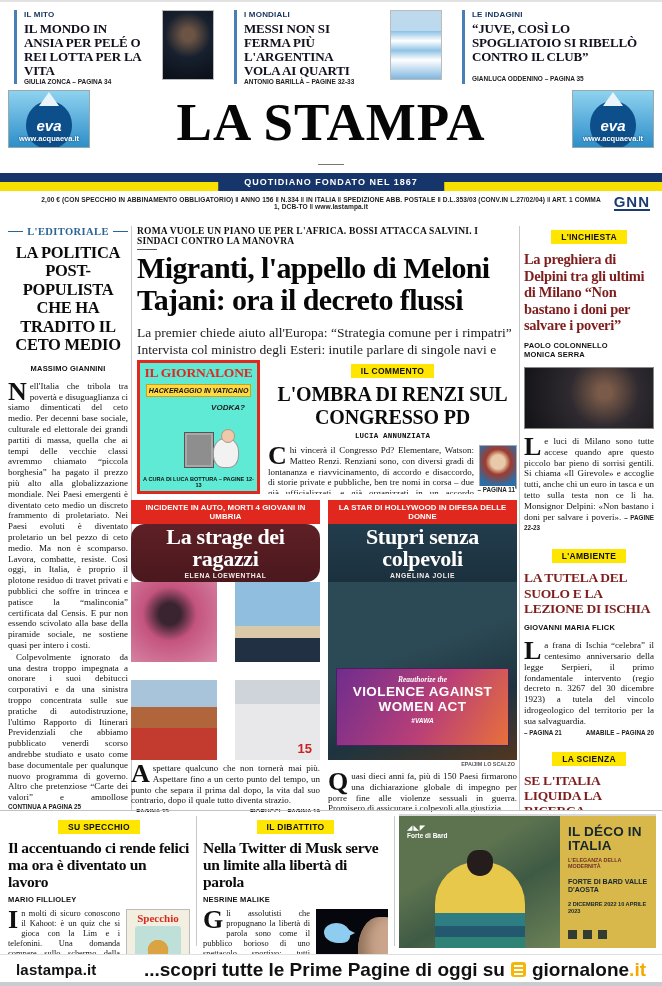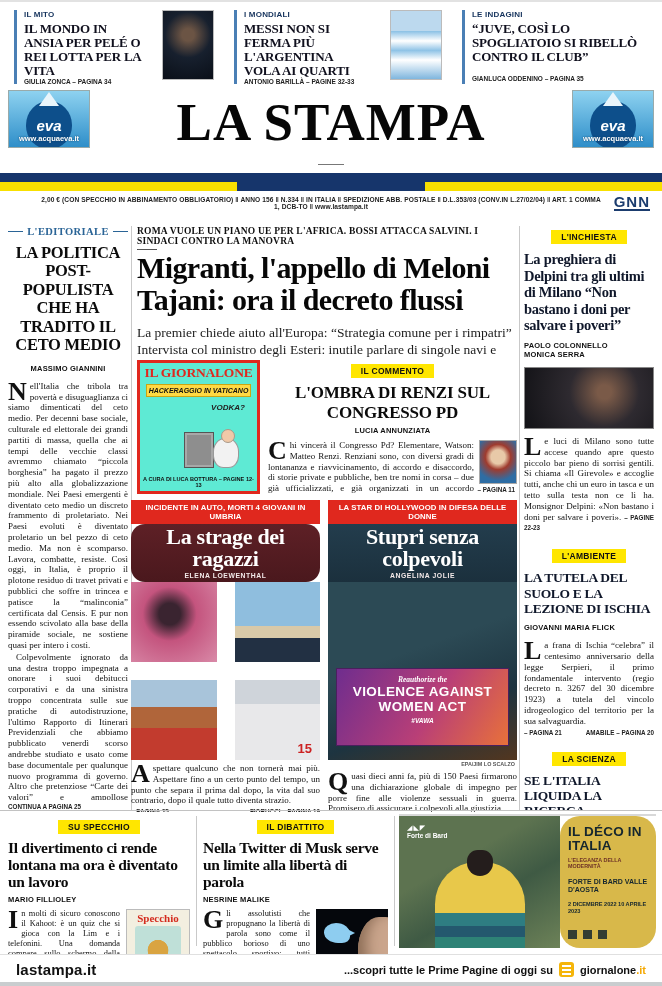--- a/index.html
+++ b/index.html
@@ -95,23 +95,23 @@
   .gio-safe { position:absolute; left:12px; bottom:6px; width:30px; height:36px; background:#8e8e8e;
               border:1px solid #555; box-shadow:inset 0 0 0 2px #a8a8a8; }
   .gio-pope { position:absolute; right:18px; bottom:6px; width:26px; height:30px; background:#f2f2f2;
               border:1px solid #999; border-radius:45% 45% 40% 40%; }
   .gio-pope::before { content:""; position:absolute; top:-10px; left:7px; width:12px; height:12px;
               background:#f0c9a8; border:1px solid #a98; border-radius:50%; }
   .gio-credit { font-size:5.6px; font-weight:bold; text-align:center; padding:2px 0 3px; color:#111; }
 
   
   .commento { position:absolute; top:358px; left:268px; width:249px; height:134px; overflow:hidden; }
-  .com-title { font-family:"Liberation Serif",serif; font-weight:900; font-size:17px; text-align:center;
+  .com-title { font-family:"Liberation Serif",serif; font-weight:900; font-size:20px; text-align:center;
                margin-top:5px; letter-spacing:-.2px; color:#0b0b0b; }
-  .com-author { text-align:center; margin-top:3px; }
+  .com-author { text-align:center; margin-top:3px;font-family:Liberation Mono, monospace; }
   .com-body { margin-top:5px; }
   .com-photo { float:right; width:38px; height:44px; margin:0 0 2px 5px; border:1px solid #aaa;
                background:radial-gradient(circle at 50% 38%, #e8c9a8 22%, #9f3b2e 40%, #2e6da4 75%); }
   .com-pref { position:absolute; right:2px; bottom:1px; background:#fff; padding-left:4px; }
 
   
   .card { position:absolute; top:498px; width:189px; height:312px; display:flex; flex-direction:column; }
   .card1 { left:131px; } .card2 { left:328px; }
   .card-banner { background:#e0281e; color:#fff; font-size:7.8px; font-weight:900; text-align:center;
                  padding:3px 2px; letter-spacing:.1px; }
@@ -134,21 +134,21 @@
   .vawa-pre { font-family:"Liberation Serif",serif; font-style:italic; font-weight:bold; font-size:7.5px; }
   .vawa-main { font-weight:900; font-size:13.5px; line-height:1.15; letter-spacing:.4px; }
   .vawa-tag { font-size:6.5px; font-style:italic; font-weight:bold; margin-top:2px; }
   .photo-credit { text-align:right; font-size:5.4px; color:#555; font-weight:bold; padding:1px 2px; }
   .card-body { flex:1; padding-top:3px; overflow:hidden; }
   .card-refs { display:flex; justify-content:space-between; padding-top:2px; }
 
   
   .rail { position:absolute; top:224px; left:524px; width:130px; height:584px; overflow:hidden; }
   .rail-title { font-family:"Liberation Serif",serif; font-weight:900; font-size:14.5px; line-height:1.14;
-                margin-top:7px; color:#0f172a; letter-spacing:-.3px; }
+                margin-top:7px; color:#7f1d1d; letter-spacing:-.3px; }
   .rail-title.caps { font-size:13.5px; }
   .rail-authors { margin-top:7px; line-height:1.3; }
   .rail-photo { margin-top:7px; height:62px; border:1px solid #888;
                 background:radial-gradient(circle at 62% 40%, #7a5a48 8%, #2e2a30 40%, #121216 100%); }
   .rail .bodytext { margin-top:7px; }
   .rail-refs { display:flex; justify-content:space-between; margin-top:2px; }
   .rail-sec { margin-top:12px; }
 
   
   .bottomrule { top:808px; left:0; right:0; }
@@ -180,33 +180,33 @@
   .deco { position:absolute; top:812px; left:399px; width:257px; height:134px; display:flex;
           border-top:2px solid #d8d8d8; }
   .deco-art { position:relative; flex:1; background:linear-gradient(150deg,#5d7350 0 35%, #3f5a44 60%, #6d8258 100%); overflow:hidden; }
   .deco-fig { position:absolute; left:50%; bottom:-6px; transform:translateX(-50%); width:90px; height:92px;
               background:linear-gradient(180deg,#e8c84a 0 55%, #2e7d82 55% 70%, #24586e 70% 82%, #2e8276 82%); 
               border-radius:46% 46% 8% 8%; }
   .deco-fig::before { content:""; position:absolute; top:-12px; left:50%; transform:translateX(-50%);
               width:26px; height:26px; background:#241d1c; border-radius:50% 50% 60% 60%; }
   .deco-logo { position:absolute; top:8px; left:8px; color:#fff; font-size:6.5px; font-weight:bold; }
   .deco-logo::before { content:"◢◣◤"; display:block; font-size:7px; letter-spacing:1px; color:#fff; }
-  .deco-panel { flex:0 0 96px; background:#d8b84a; color:#15262e; padding:9px 8px; display:flex; flex-direction:column;border-radius:20px; }
+  .deco-panel { flex:0 0 96px; background:#d8b84a; color:#15262e; padding:9px 8px; display:flex; flex-direction:column; }
   .deco-title { font-weight:900; font-size:13.5px; line-height:1.02; letter-spacing:.2px; }
   .deco-sub { font-size:5.4px; font-weight:900; color:#6e3226; margin-top:4px; line-height:1.25; }
   .deco-venue { font-size:7px; font-weight:900; margin-top:8px; line-height:1.2; }
   .deco-dates { font-size:5.6px; font-weight:bold; margin-top:6px; line-height:1.3; }
   .deco-logos { margin-top:auto; display:flex; gap:6px; }
   .deco-logos i { width:9px; height:9px; background:#15262e; opacity:.85; display:block; }
 
   
   .footer { position:absolute; left:0; right:0; top:952px; height:30px; background:#fff; border-top:1px solid #e0e0e0;
             display:flex; align-items:center; padding:0 16px; }
   .foot-left { font-size:15px; font-weight:bold; color:#111; letter-spacing:.2px; }
-  .foot-right { margin-left:auto; display:flex; align-items:center; gap:6px; font-size:11px; font-weight:bold; color:#111; }
+  .foot-right { margin-left:auto; display:flex; align-items:center; gap:6px; font-size:19px; font-weight:bold; color:#111; }
   .gio-icon { width:15px; height:15px; background:#f5b50a; border-radius:3px; position:relative; }
   .gio-icon::before { content:""; position:absolute; left:3px; right:3px; top:3px; height:2px; background:#fff; box-shadow:0 4px 0 #fff, 0 8px 0 #fff; }
   .foot-brand b { color:#111; } .foot-brand span { color:#f5a800; }
   .page-bottom { position:absolute; left:0; right:0; bottom:0; height:4px; background:#c9cdcf; }
 </style>
 </head>
 <body>
 
 <div class="page">
 
@@ -246,20 +246,21 @@
       <div class="eva-drop">
         <span class="eva-name">eva</span>
       </div>
       <div class="eva-url">www.acquaeva.it</div>
     </div>
   </div>
 
   <div class="founded">
     <div class="ystrip l"></div>
     <div class="ystrip r"></div>
+    <div class="ftext">QUOTIDIANO FONDATO NEL 1867</div>
   </div>
   <div class="priceline">2,00 € (CON SPECCHIO IN ABBINAMENTO OBBLIGATORIO) ‖ ANNO 156 ‖ N.334 ‖ IN ITALIA ‖ SPEDIZIONE ABB. POSTALE ‖ D.L.353/03 (CONV.IN L.27/02/04) ‖ ART. 1 COMMA 1, DCB-TO ‖ www.lastampa.it</div>
   <div class="gnn">GNN</div>
 
   <div class="vline" style="left:131px; top:224px; height:584px;"></div>
   <div class="vline" style="left:519px; top:224px; height:584px;"></div>
 
   <div class="editorial">
     <div class="ed-label">L'EDITORIALE</div>
     <div class="ed-title">LA POLITICA POST-POPULISTA CHE HA TRADITO IL CETO MEDIO</div>
@@ -377,21 +378,21 @@
 
     </div>
   </div>
 
   <div class="hline bottomrule"></div>
   <div class="vline" style="left:196px; top:814px; height:130px;"></div>
   <div class="vline" style="left:394px; top:814px; height:130px;"></div>
 
   <div class="feature f-spec">
     <div class="lbl-row"><span class="lbl-yellow">SU SPECCHIO</span></div>
-    <div class="f-title">Il divertimento ci rende lontana ma ora è diventato un lavoro</div>
+    <div class="f-title">Il accentuando ci rende felici ma ora è diventato un lavoro</div>
     <div class="f-author byline">MARIO FILLIOLEY</div>
     <div class="f-flex">
       <p class="bodytext f-body dc">
         <span>In molti di sicuro conoscono il Kahoot: è un quiz che si gioca con la Lim e i telefonini. Una domanda compare sullo schermo della Lim e i ragazzi hanno in mano il loro telefono che diventa una specie di telecomando sul quale scegliere l'opzione corretta nel minore tempo possibile.</span>
         
       </p>
       <div class="spec-cover">
         <div class="spec-name">Specchio</div>
         <div class="spec-ill"></div>
         <div class="spec-cap">Guarda come mi diverto</div>

